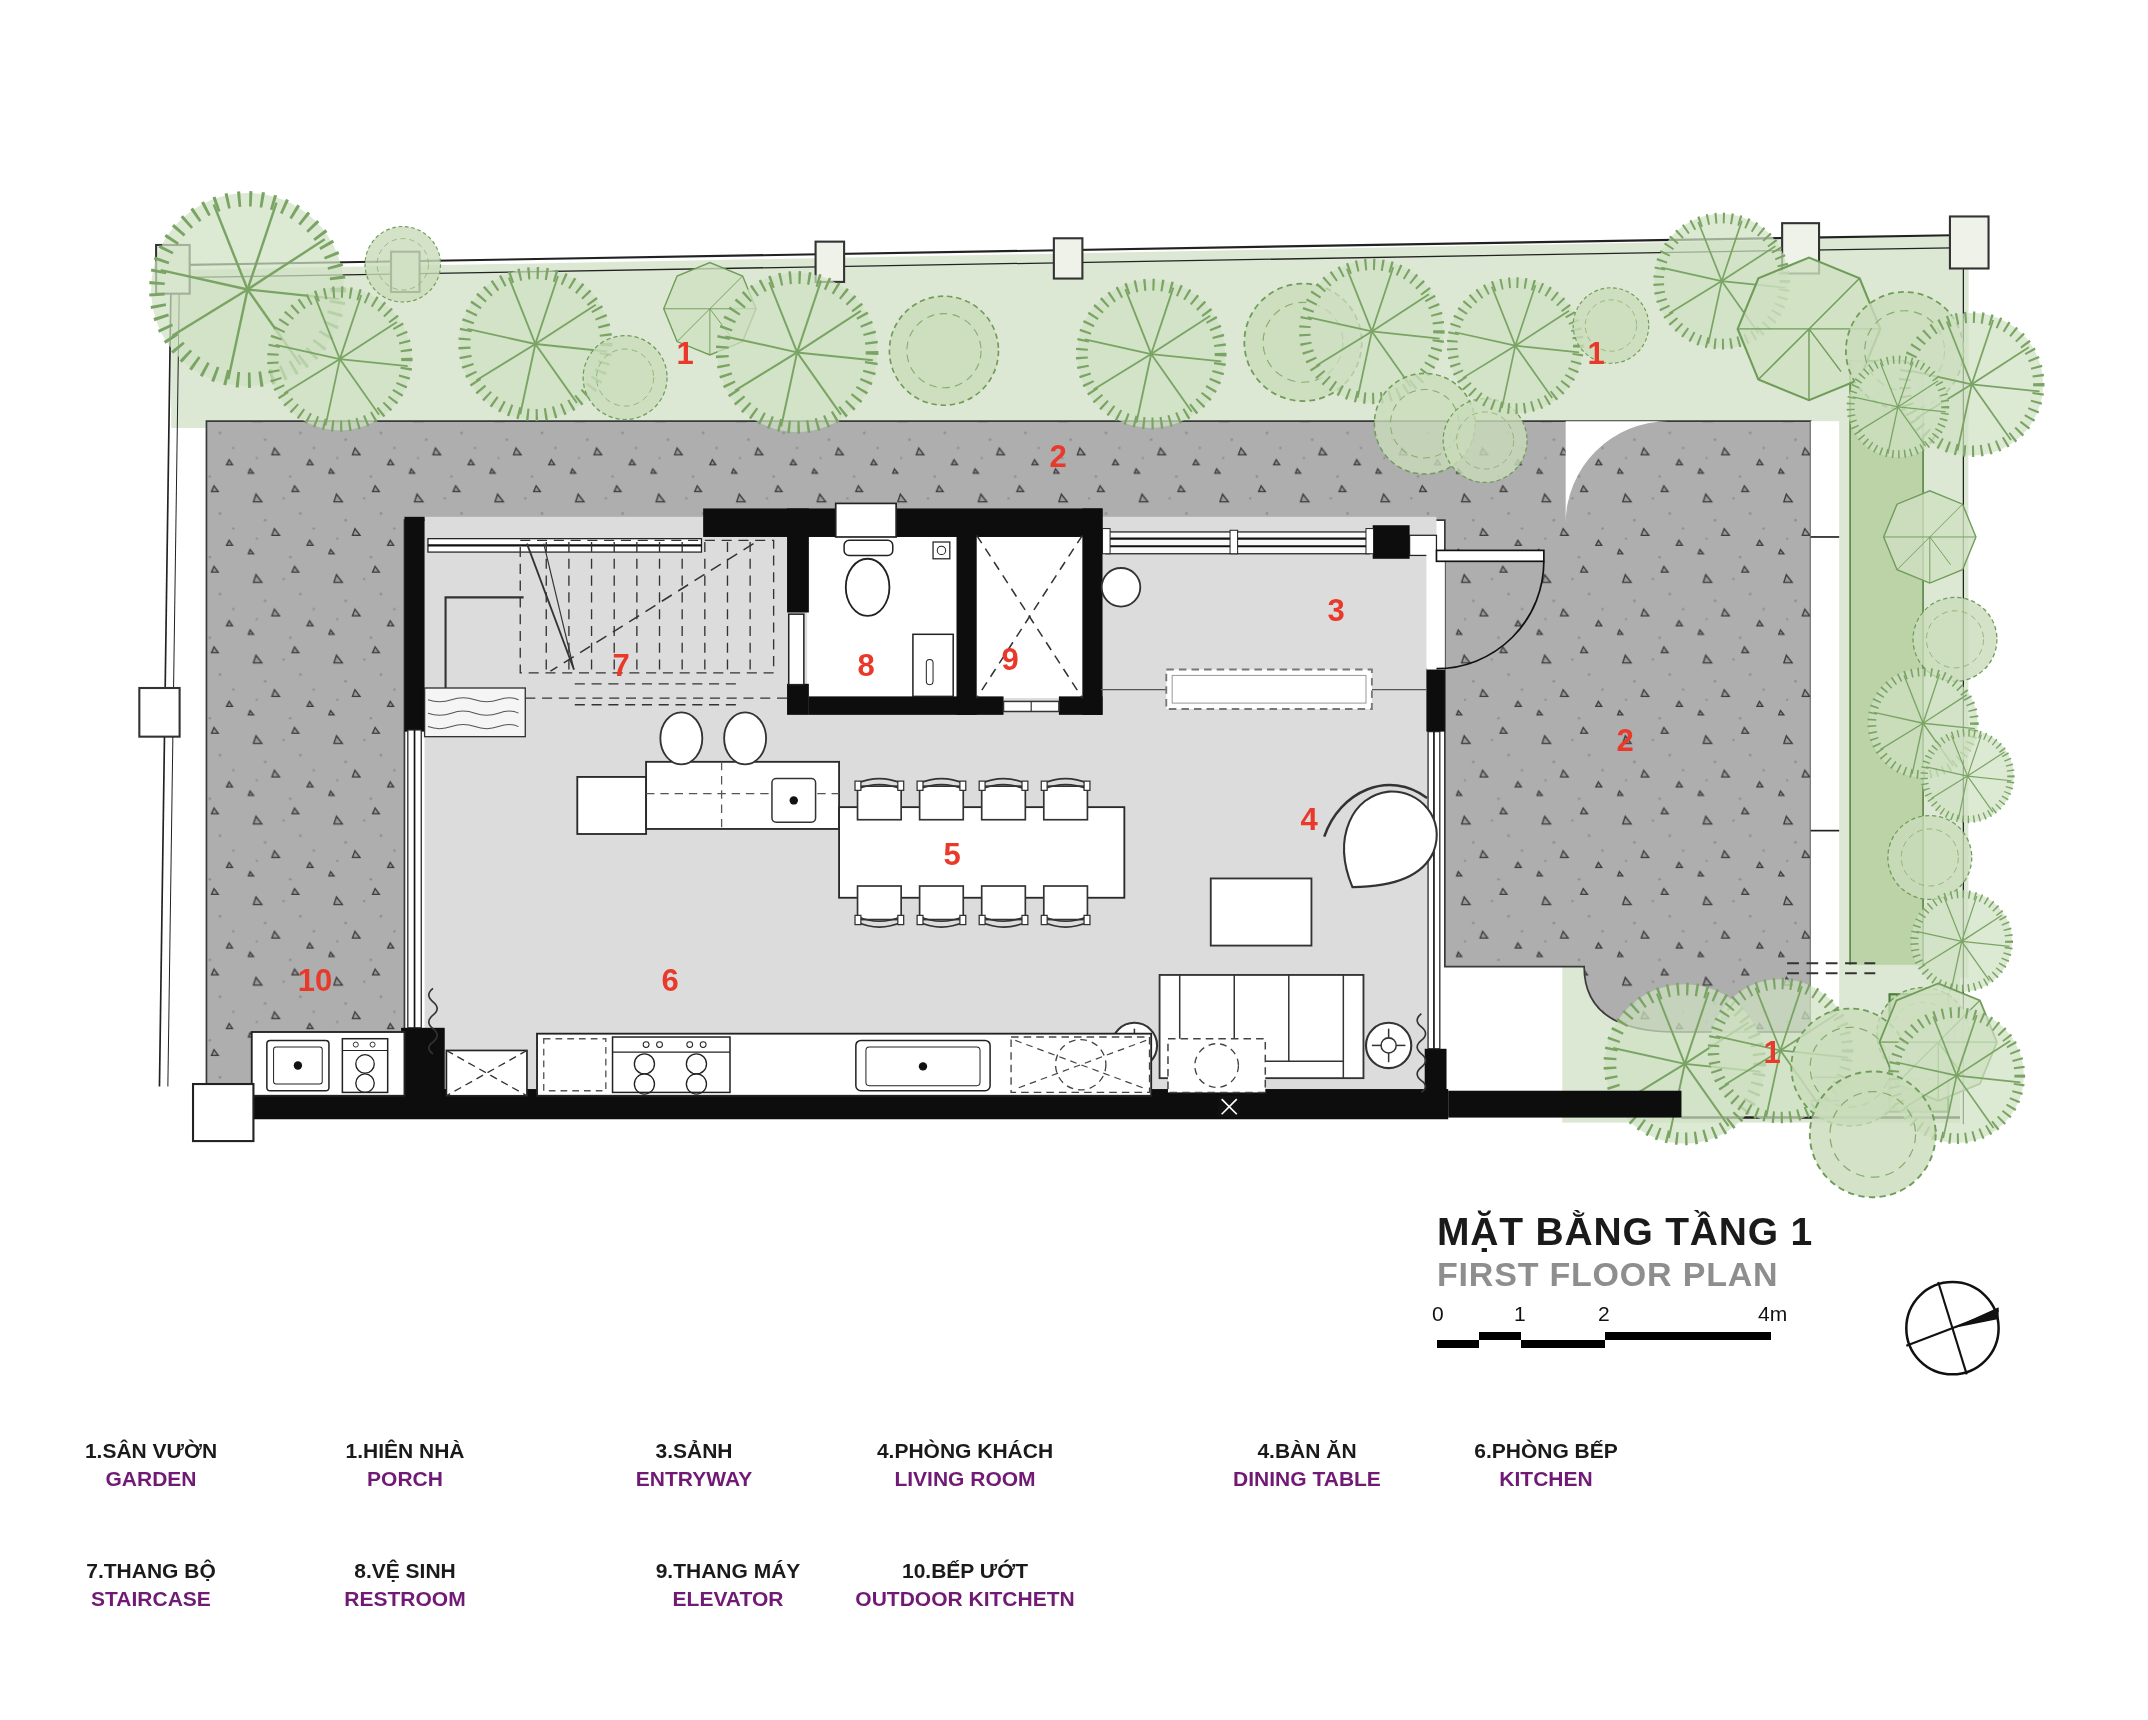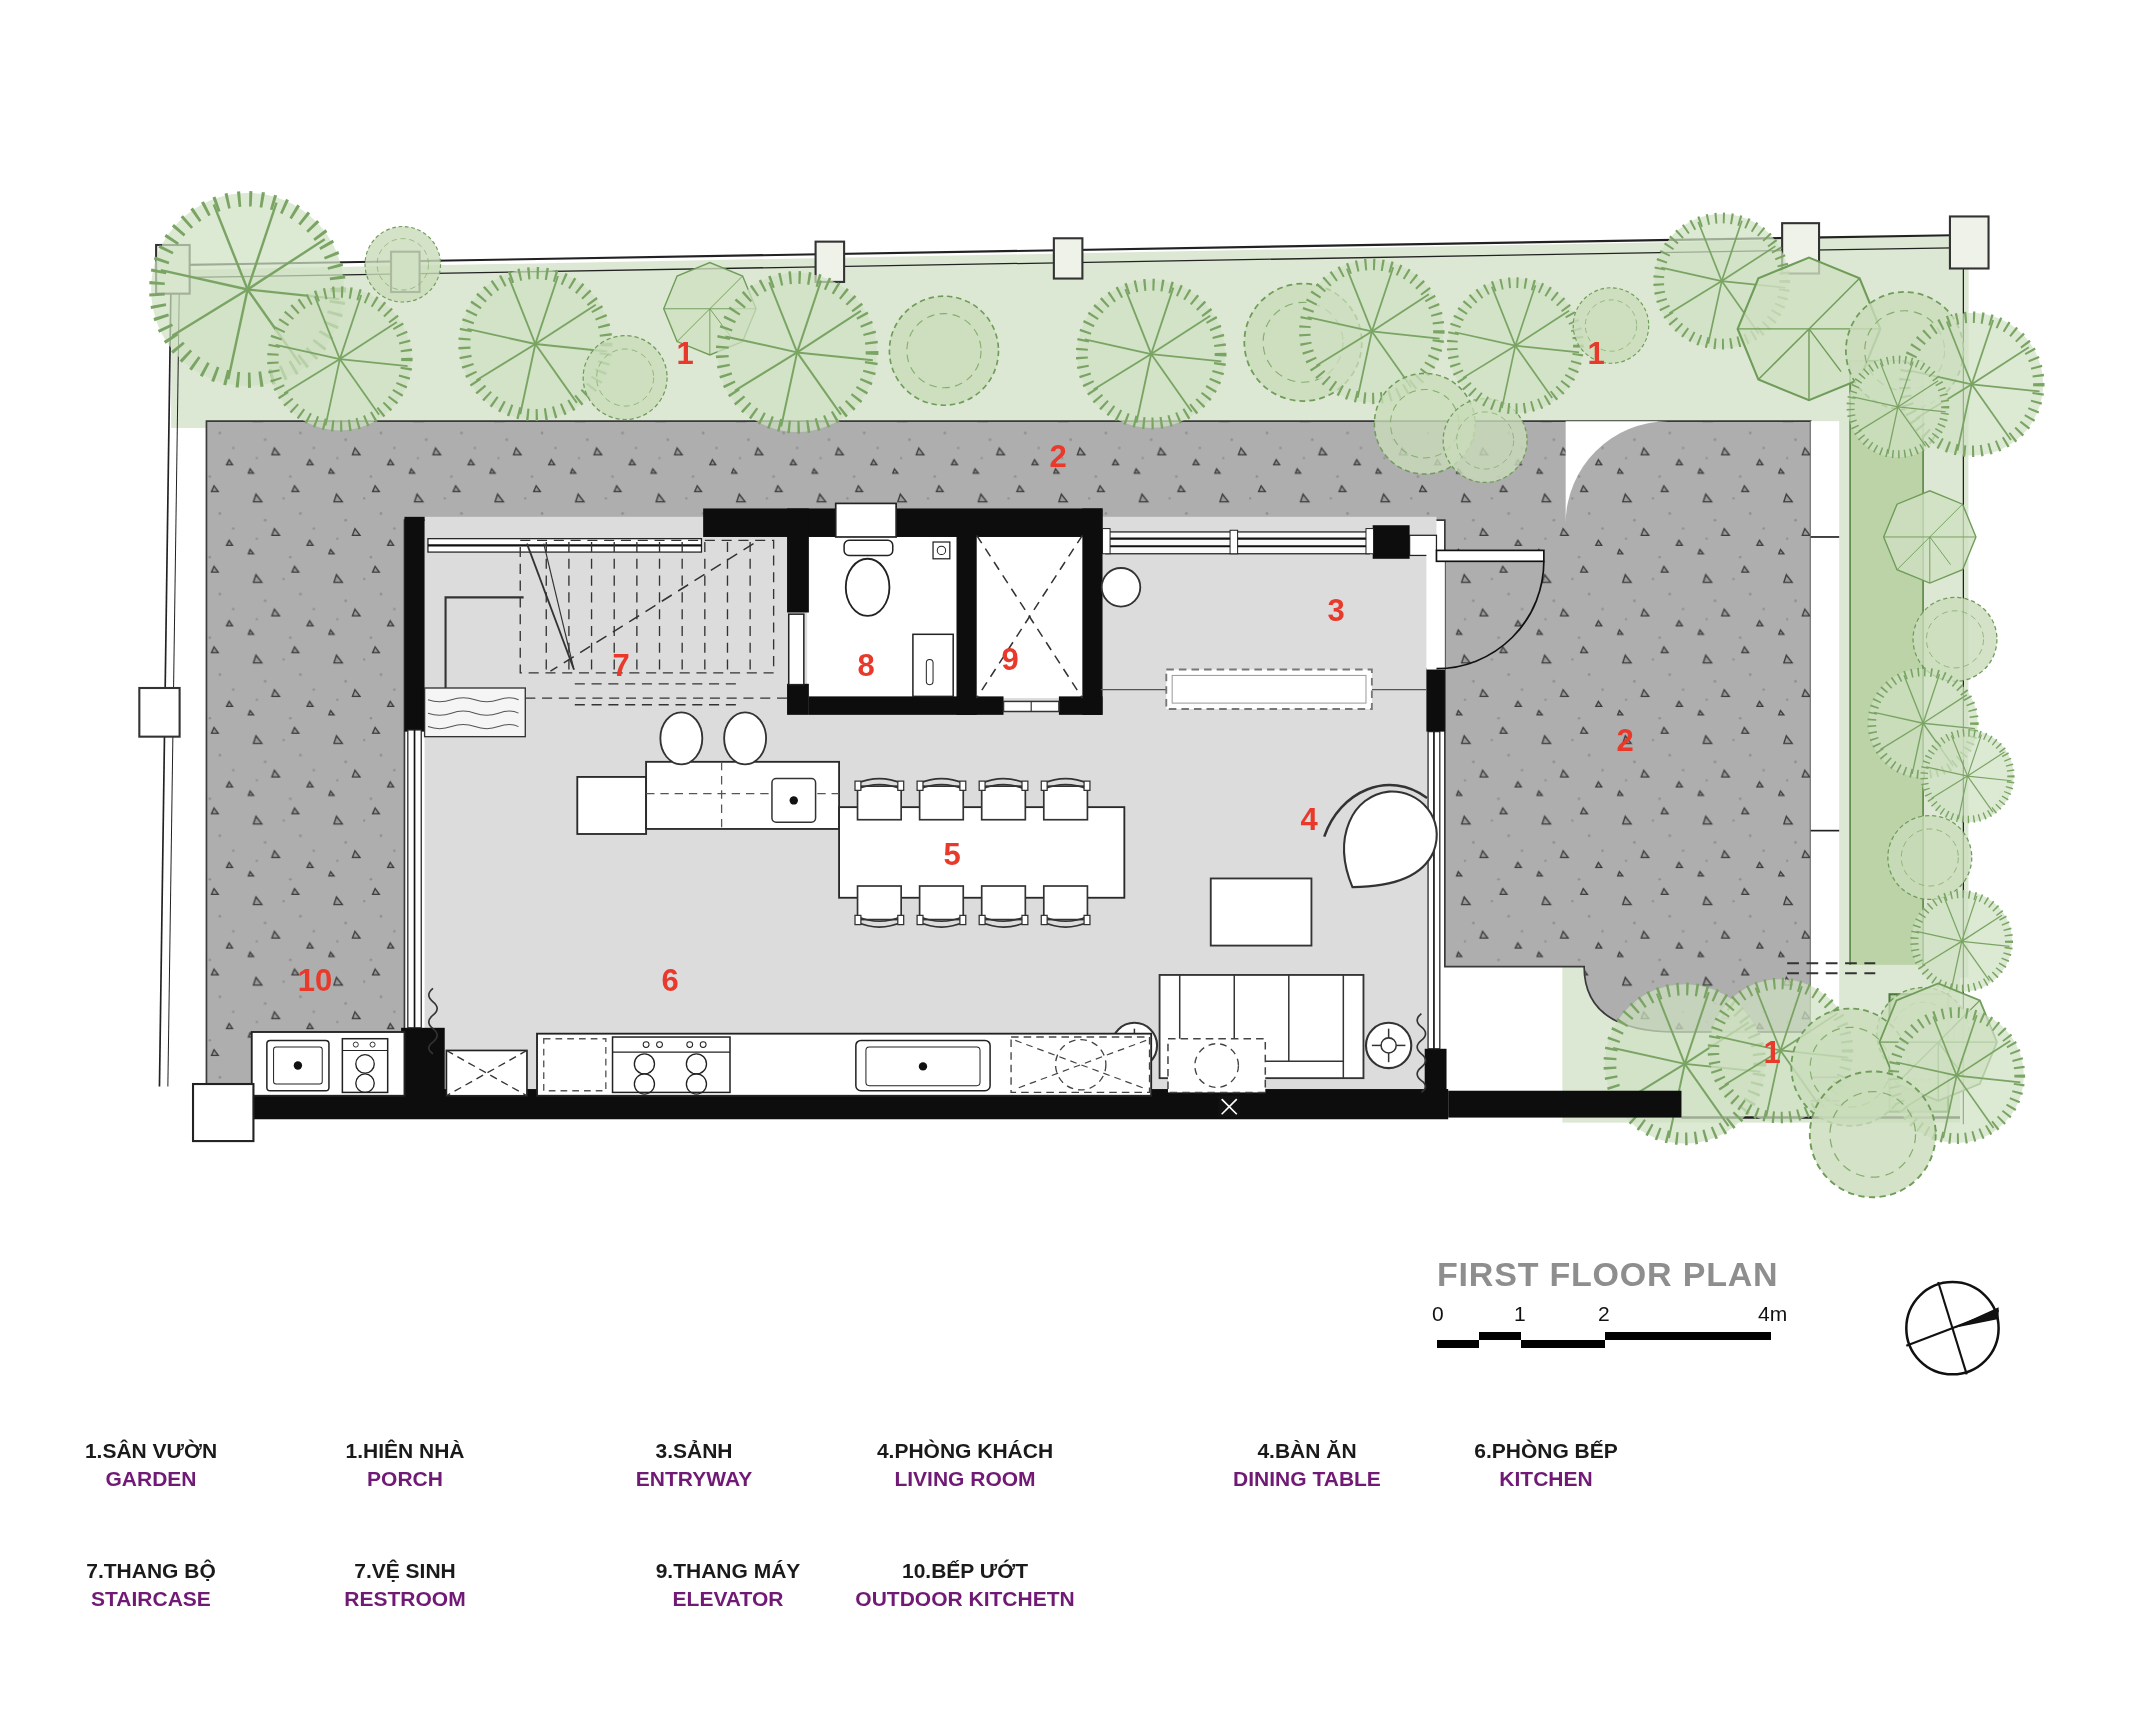--- a/index.html
+++ b/index.html
@@ -382,20 +382,21 @@
 <span class="marker" style="left:1625px;top:740px">2</span>
 <span class="marker" style="left:1336px;top:610px">3</span>
 <span class="marker" style="left:1309px;top:819px">4</span>
 <span class="marker" style="left:952px;top:854px">5</span>
 <span class="marker" style="left:670px;top:980px">6</span>
 <span class="marker" style="left:621px;top:665px">7</span>
 <span class="marker" style="left:866px;top:665px">8</span>
 <span class="marker" style="left:1010px;top:659px">9</span>
 <span class="marker" style="left:315px;top:980px">10</span>
 
+<div class="title-main">MẶT BẰNG TẦNG 1</div>
 <div class="title-sub">FIRST FLOOR PLAN</div>
 
 <div class="scalebar">
   <span class="tick" style="left:-5px">0</span>
   <span class="tick" style="left:77px">1</span>
   <span class="tick" style="left:161px">2</span>
   <span class="tick" style="left:321px">4m</span>
   <div class="seg" style="left:42px;top:30px;width:42px"></div>
   <div class="seg" style="left:168px;top:30px;width:166px"></div>
   <div class="seg" style="left:0;top:38px;width:42px"></div>
@@ -424,21 +425,21 @@
 </div>
 <div class="legend-item" style="left:1420px;top:1437px">
   <div class="vi">6.PHÒNG BẾP</div>
   <div class="en">KITCHEN</div>
 </div>
 <div class="legend-item" style="left:25px;top:1557px">
   <div class="vi">7.THANG BỘ</div>
   <div class="en">STAIRCASE</div>
 </div>
 <div class="legend-item" style="left:279px;top:1557px">
-  <div class="vi">7.VỆ SINH</div>
+  <div class="vi">8.VỆ SINH</div>
   <div class="en">RESTROOM</div>
 </div>
 <div class="legend-item" style="left:602px;top:1557px">
   <div class="vi">9.THANG MÁY</div>
   <div class="en">ELEVATOR</div>
 </div>
 <div class="legend-item" style="left:839px;top:1557px">
   <div class="vi">10.BẾP ƯỚT</div>
   <div class="en">OUTDOOR KITCHETN</div>
 </div>

